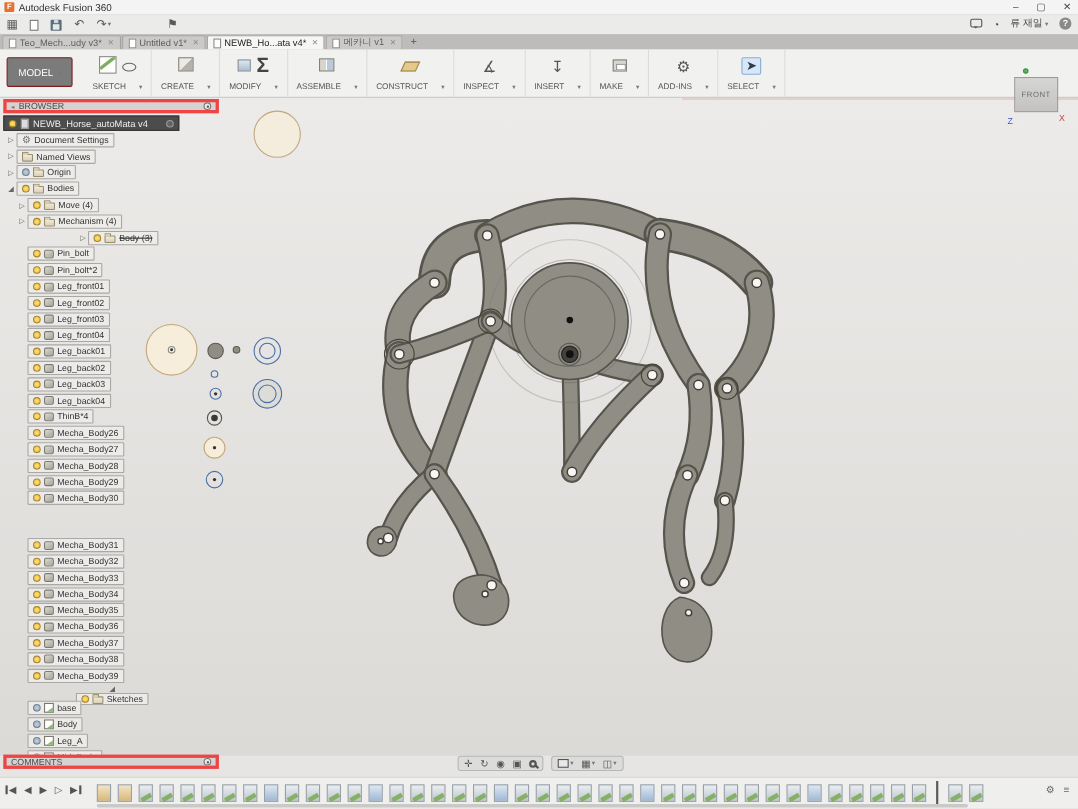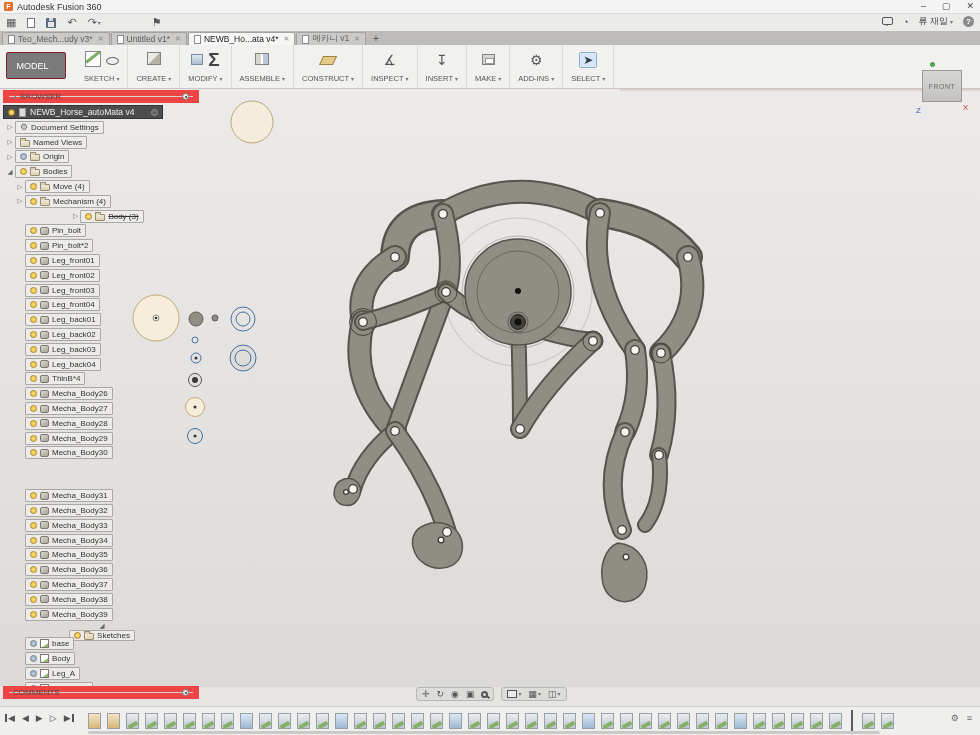--- a/index.html
+++ b/index.html
@@ -28,36 +28,36 @@
   .tab .x{font-size:7px;color:#888;margin-left:2px}
   #tab-plus{font-size:10px;color:#555;padding:0 6px;align-self:center}
 
   
   #ribbon{position:absolute;top:45px;left:0;width:980px;height:44px;background:#f1f1ef;border-bottom:1px solid #c7c6c4;display:flex;align-items:stretch;padding-left:6px}
   #model-btn{margin:7px 10px 9px 0;width:60px;background:#7b7b7b;color:#fff;font-size:9px;border-radius:2px;display:flex;align-items:center;justify-content:center;gap:4px;border:1px solid #7f1d1d}
   .rgroup{display:flex;flex-direction:column;align-items:center;justify-content:flex-start;padding:4px 8px 2px;border-right:1px solid #dddcda}
   .ricons{height:22px;display:flex;align-items:center;gap:5px;font-size:14px;color:#555}
   .ricon.big{font-size:19px;font-weight:bold;color:#444}
   .ricon.sel-hl{background:#d7e7f8;border:1px solid #86aed8;border-radius:2px;padding:0 3px;color:#2d3d4d;transform:none;font-size:12px;display:inline-block}
-  .rlabel{font-size:7.5px;color:#555;margin-top:3px;white-space:nowrap;display:flex;gap:2px;align-items:center}
+  .rlabel{font-size:7.5px;color:#555;margin-top:3px;white-space:nowrap;display:flex;gap:12px;align-items:center}
 
   
   #main{position:absolute;top:89px;left:0;width:980px;height:598px;background:linear-gradient(#eceBE9,#dbdad7);overflow:hidden}
   #canvas-svg{position:absolute;top:0;left:0}
 
   
   #viewcube{position:absolute;top:62px;left:916px;width:52px;height:46px;font-size:7px}
   #vc-face{position:absolute;left:6px;top:8px;width:40px;height:32px;background:linear-gradient(#d6d6d4,#c3c2c0);border:1px solid #9b9a98;color:#6a6a6a;display:flex;align-items:center;justify-content:center;letter-spacing:.5px}
   #vc-dot{position:absolute;left:14px;top:0;width:5px;height:5px;border-radius:50%;background:#58b558;border:1px solid #3c8c3c}
   #vc-x{position:absolute;right:0;bottom:-4px;color:#c23a2e;font-size:8px}
   #vc-z{position:absolute;left:0;bottom:-7px;color:#3a56c2;font-size:8px}
 
   
   #browser{position:absolute;top:90px;left:3px;width:196px}
-  #browser-header,#comments-bar{height:13px;background:#d4d3d1;border:6px solid #ef4444;display:flex;align-items:center;font-size:8px;color:#4a4a4a;padding:0 4px;gap:4px}
+  #browser-header,#comments-bar{height:13px;background:#d4d3d1;border:3px solid #ef4444;display:flex;align-items:center;font-size:8px;color:#4a4a4a;padding:0 4px;gap:4px}
   .panel-dot{margin-left:auto;width:7px;height:7px;border:1px solid #777;border-radius:50%;display:inline-block;background:#e9e9e7;position:relative}
   .panel-dot::after{content:"";position:absolute;left:2px;top:2px;width:1.5px;height:1.5px;background:#555;border-radius:50%}
   #browser-root{height:14px;margin-top:2px;background:#4c4c4c;border:1px solid #333;display:flex;align-items:center;gap:4px;padding:0 4px;color:#eee;font-size:8.5px;width:160px}
   #browser-root .rootdoc{width:7px;height:9px;background:#ddd;border:1px solid #999}
   #browser-root .panel-dot{background:#666;border-color:#999}
   #browser-items{margin-top:1px}
   .brow{height:14.8px;display:flex;align-items:center}
   .arr{width:10px;font-size:6.5px;color:#666;text-align:center;flex:none}
   .cell{display:flex;align-items:center;gap:3px;background:rgba(237,236,233,.93);border:1px solid #a9a8a4;height:13px;padding:0 4px;font-size:8px;color:#333;border-radius:1px;white-space:nowrap}
   .bulb{width:7px;height:7px;border-radius:50%;flex:none}

